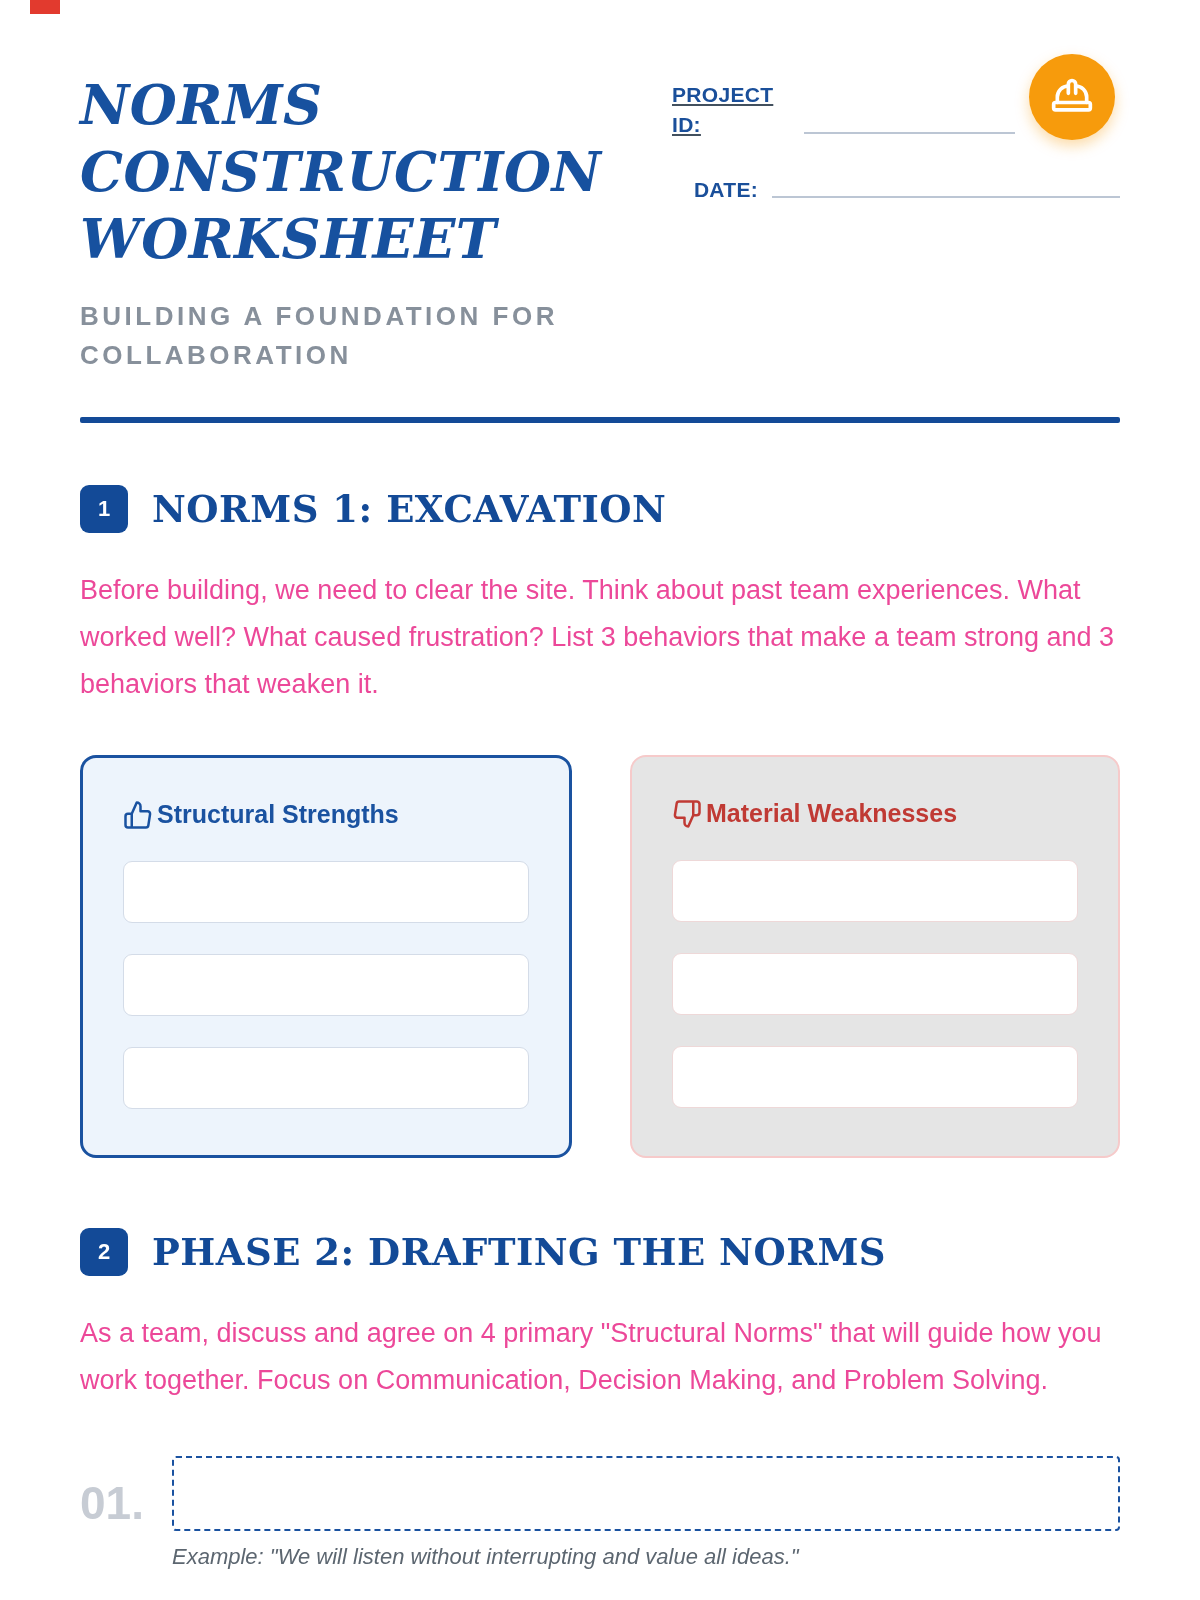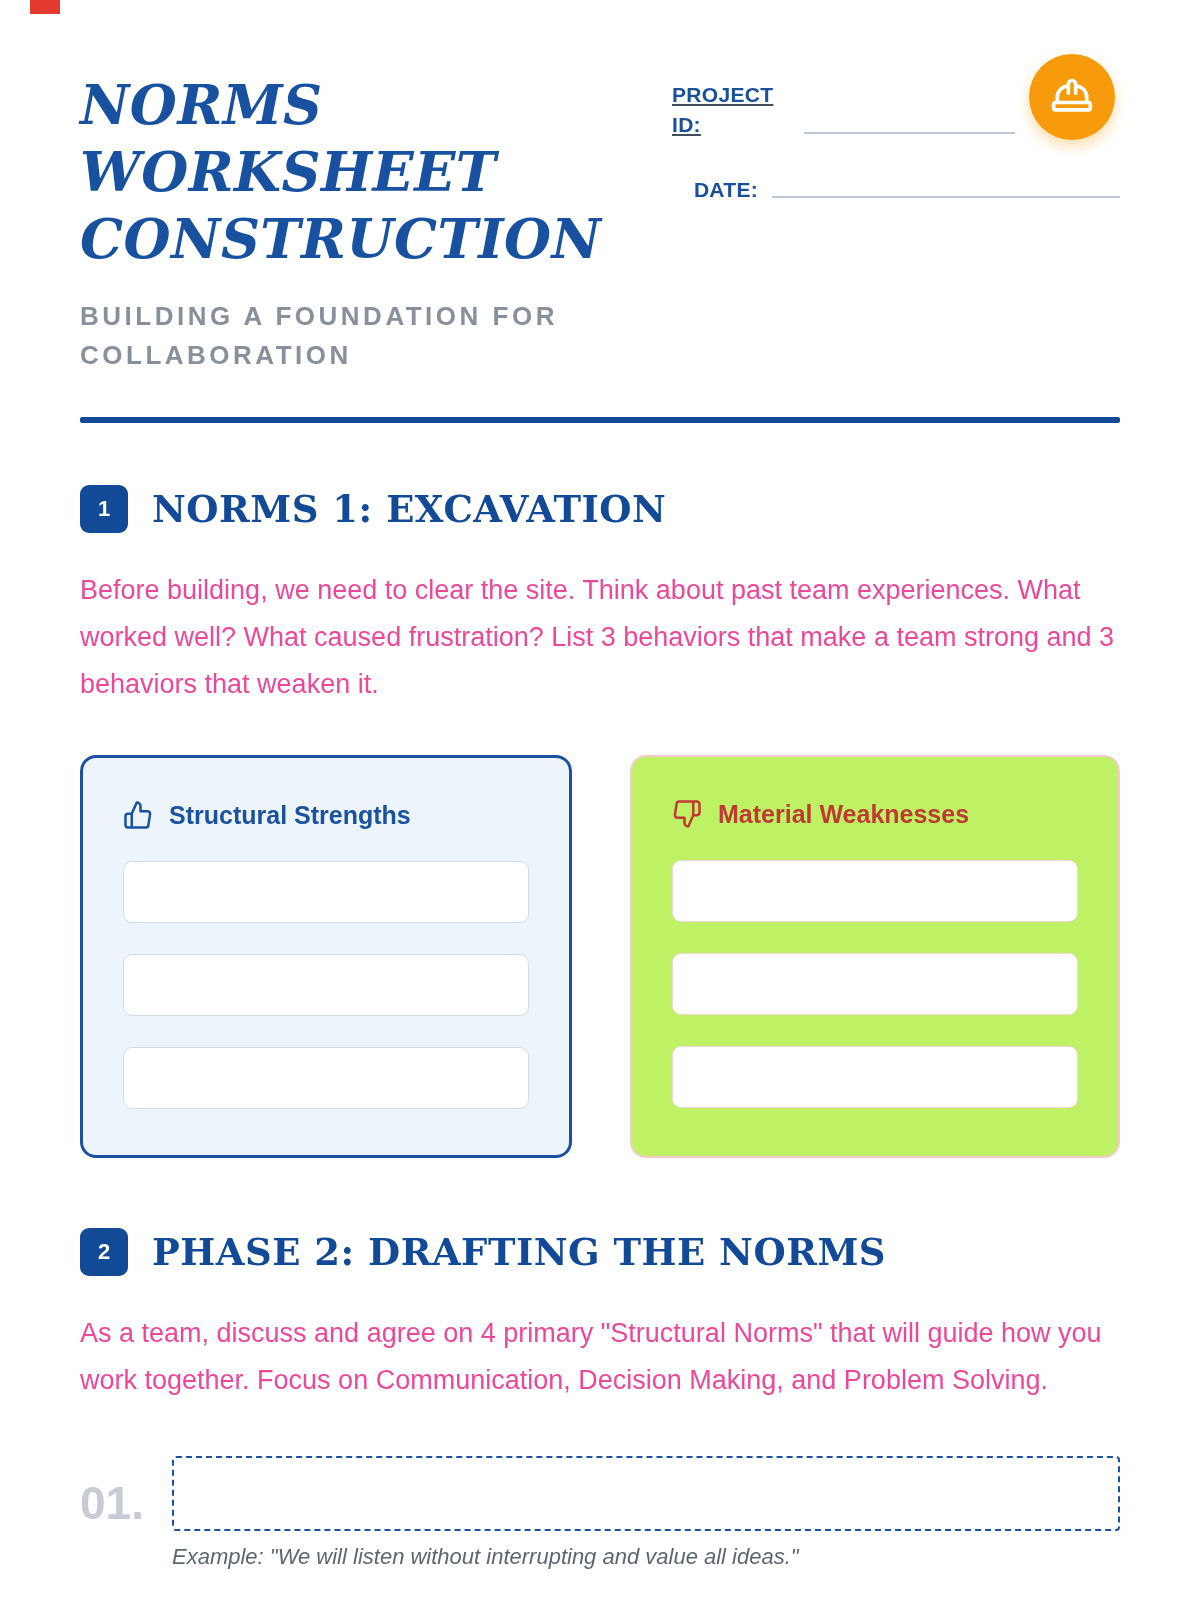--- a/index.html
+++ b/index.html
@@ -80,22 +80,22 @@
     letter-spacing: 0.5px;
   }
   .phase-desc {
     margin-top: 34px; font-size: 27px; line-height: 1.75; color: #ec4899;
   }
 
   
   .boxes-row { display: flex; gap: 58px; margin-top: 46px; }
   .norm-box { flex: 1; border-radius: 16px; padding: 42px 40px 46px 40px; }
   .norm-box.strengths { background: #edf4fc; border: 3px solid #1a52a0; }
-  .norm-box.weaknesses { background: #bef264; border: 2px solid #f6caca; }
-  .box-header { display: flex; align-items: flex-end; gap: 16px; }
+  .norm-box.weaknesses { background: #e5e5e5; border: 2px solid #f6caca; }
+  .box-header { display: flex; align-items: center; gap: 4px; }
   .box-header svg { width: 30px; height: 30px; flex: 0 0 auto; }
   .box-label { font-size: 25px; font-weight: bold; }
   .norm-box.strengths .box-label { color: #1a52a0; }
   .norm-box.weaknesses .box-label { color: #c03a34; }
   .box-input {
     height: 62px; background: #ffffff; border-radius: 9px; margin-top: 31px;
   }
   .box-input:first-of-type { margin-top: 38px; }
   .norm-box.strengths .box-input { border: 1.5px solid #d4dce8; }
   .norm-box.weaknesses .box-input { border: 1.5px solid #eed8d8; }
@@ -121,22 +121,22 @@
 
 <div class="page">
   <div class="top-mark"></div>
 
   <div class="content">
 
     <div class="header">
       <div class="title-block">
         <div class="main-title">
           <div>NORMS</div>
+          <div>CONSTRUCTION</div>
           <div>WORKSHEET</div>
-          <div>CONSTRUCTION</div>
         </div>
         <div class="subtitle">BUILDING A FOUNDATION FOR COLLABORATION</div>
       </div>
 
       <div class="fields-block">
         <div class="field-row project">
           <div class="field-label project-label">PROJECT ID:</div>
           <div class="field-line"></div>
         </div>
         <div class="field-row date">

